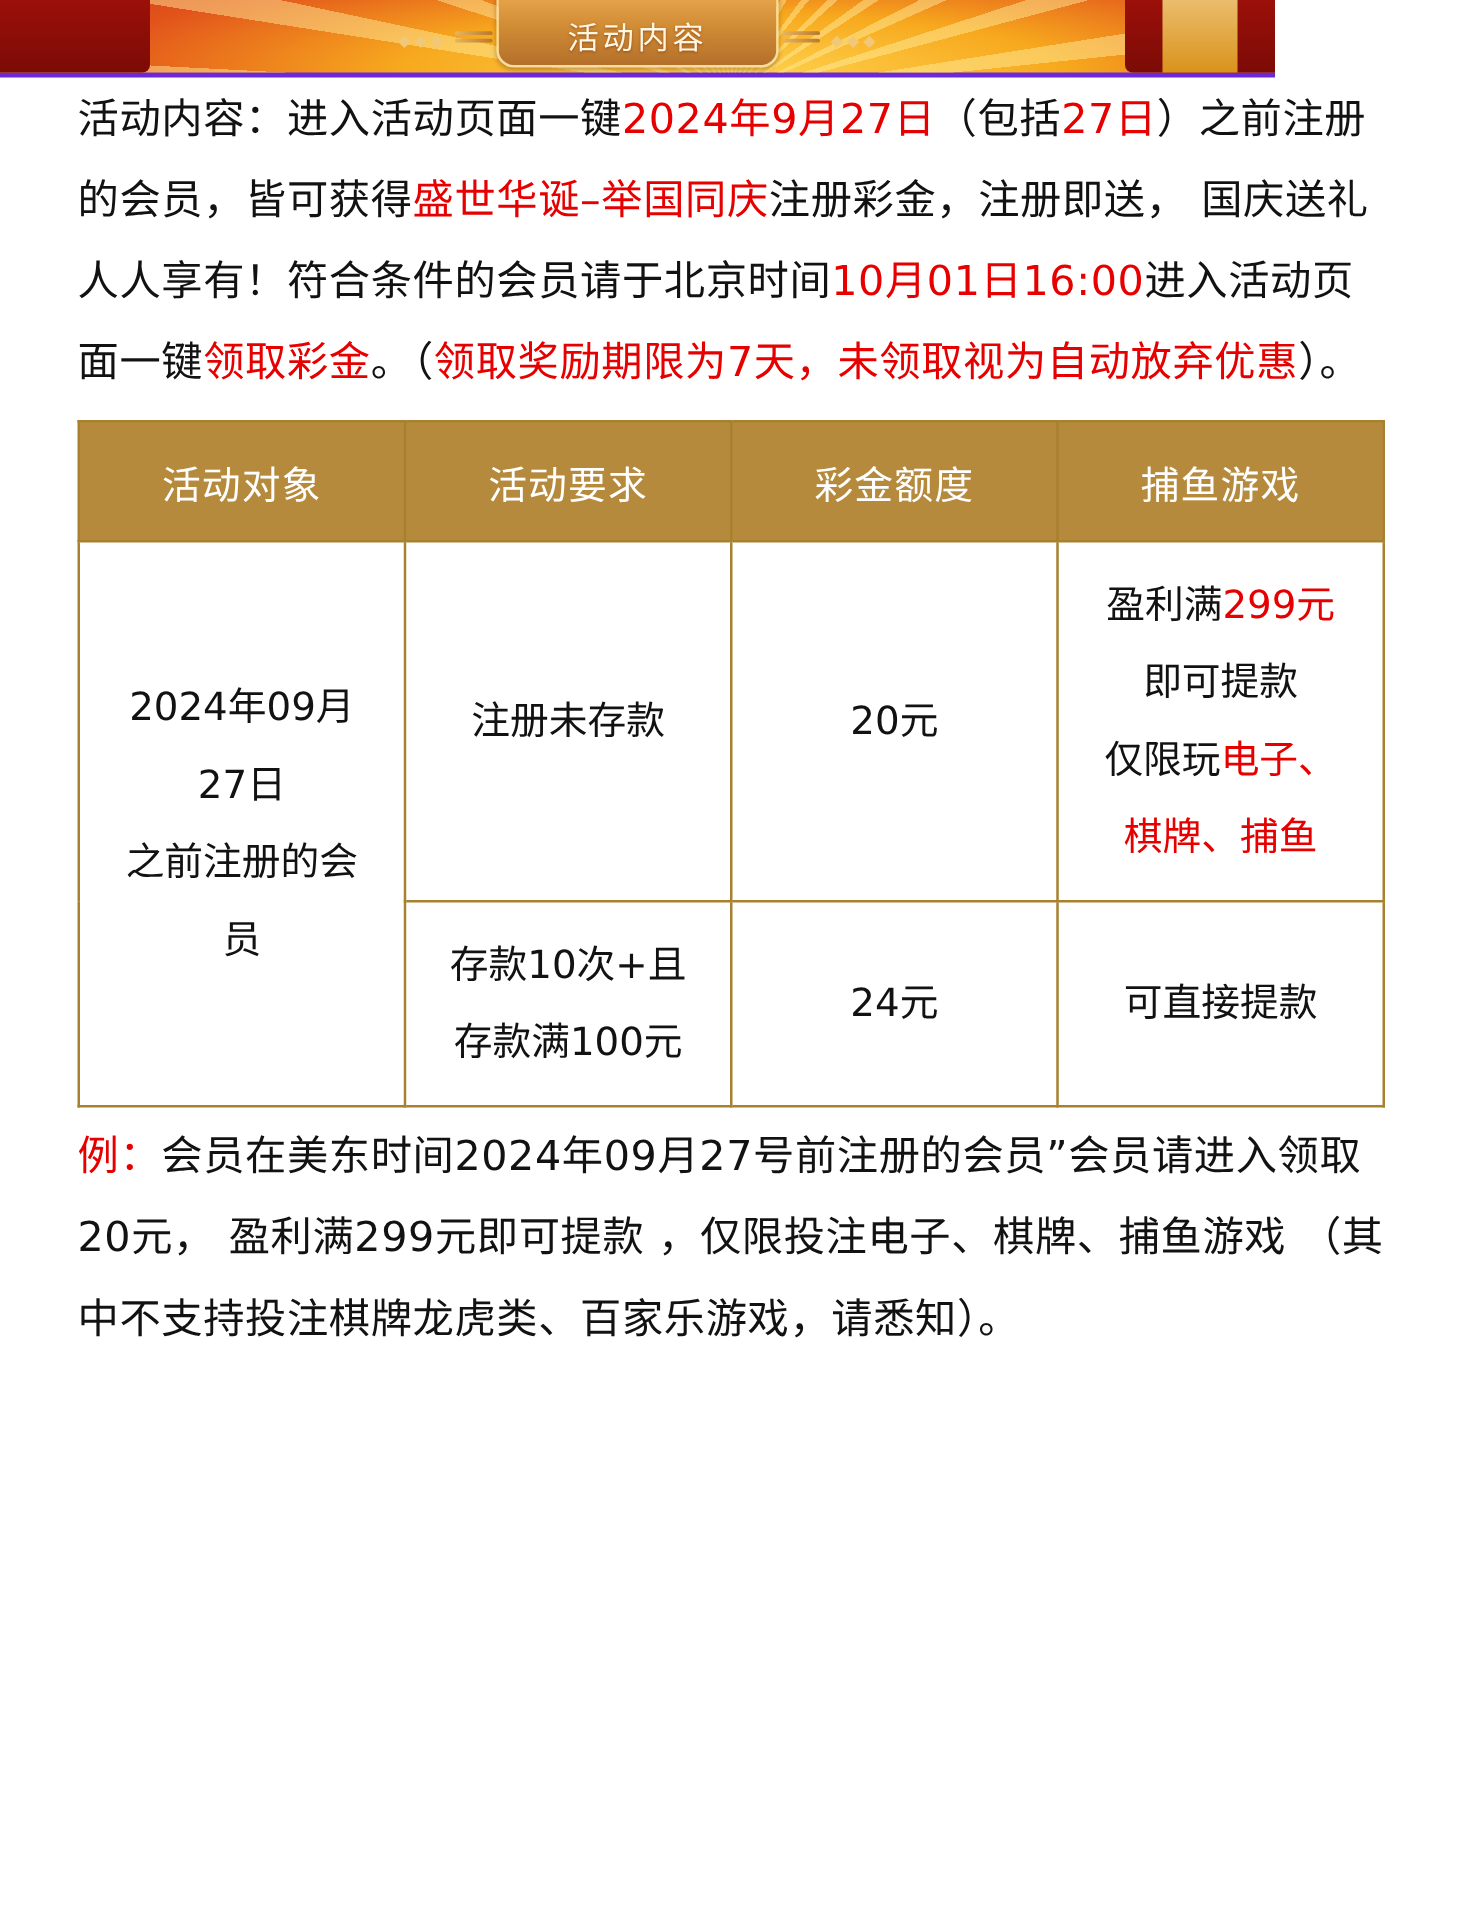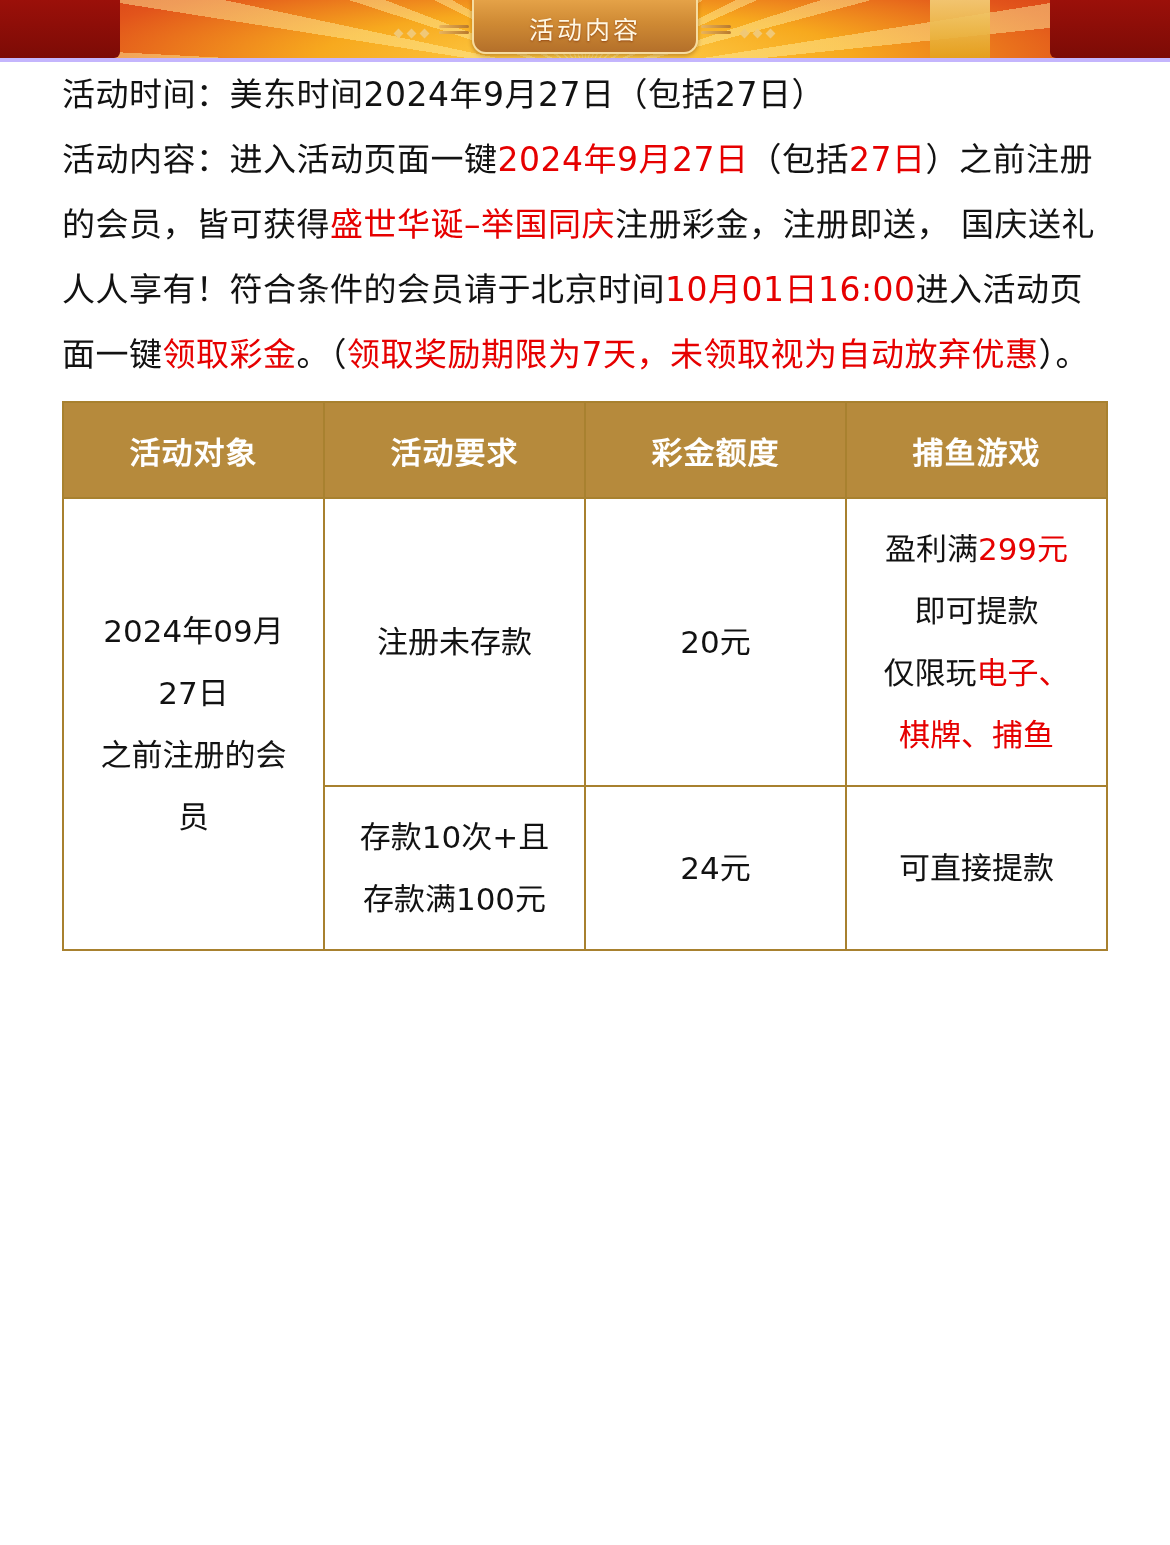--- a/index.html
+++ b/index.html
@@ -12,24 +12,24 @@
     height: 1545px;
     position: relative;
     font-family: "DejaVu Sans", "Liberation Sans", sans-serif;
     color: #1a1a1a;
     overflow: hidden;
   }
 
   
   .banner {
     position: relative;
-    width: 1170px;
+    width: 1020px;
     height: 62px;
     overflow: hidden;
-    background: #c4b5fd;
+    background: #6d28d9;
   }
   .banner-bg {
     position: absolute;
     left: 0; top: -46px;
     width: 1170px;
     height: 104px;
     background:
       radial-gradient(ellipse at 50% 100%, #ffd24d 0%, #f7a91e 32%, #e2541b 62%, #c01f10 100%);
   }
   .banner-rays {
@@ -131,21 +131,21 @@
   .tbl-wrap { margin-top: 14px; }
   table.promo {
     border-collapse: collapse;
     width: 1046px;
     table-layout: fixed;
     border: 2px solid #a8812f;
   }
   table.promo th {
     background: #b68a3c;
     color: #ffffff;
-    font-weight: bold;
+    font-weight: normal;
     font-size: 31px;
     height: 92px;
     border: 2px solid #a8812f;
     text-align: center;
     letter-spacing: 1px;
   }
   table.promo td {
     border: 2px solid #a8812f;
     text-align: center;
     font-size: 31px;
@@ -196,23 +196,20 @@
   <div class="dots right">
       <i></i>
       <i></i>
       <i></i>
     </div>
 </div>
 
 <div class="content">
 
 
-  <div class="para">
-    <span>活动时间：</span><span>美东时间2024年9月27日（包括27日）</span>
-  </div>
 
   <div class="para">
     <span>活动内容：</span><span>进入活动页面一键</span><span class="red">2024年9月27日</span><span>（包括</span><span class="red">27日</span><span>）之前注册的会员，皆可获得</span><span class="red">盛世华诞–举国同庆</span><span>注册彩金，注册即送， 国庆送礼人人享有！符合条件的会员请于北京时间</span><span class="red">10月01日16:00</span><span>进入活动页面一键</span><span class="red">领取彩金</span><span>。（</span><span class="red">领取奖励期限为7天，未领取视为自动放弃优惠</span><span>）。</span>
   </div>
 
   <div class="tbl-wrap">
     <table class="promo">
       <thead>
         <tr>
           <th>活动对象</th>
@@ -243,14 +240,17 @@
             <div>存款10次+且</div>
             <div>存款满100元</div>
           </td>
           <td class="c3">24元</td>
           <td class="c4">可直接提款</td>
         </tr>
       </tbody>
     </table>
   </div>
 
+  <div class="para note">
+    <span class="red">例：</span><span>会员在美东时间2024年09月27号前注册的会员”会员请进入领取20元， 盈利满299元即可提款 ，仅限投注电子、棋牌、捕鱼游戏 （其中不支持投注棋牌龙虎类、百家乐游戏，请悉知）。</span>
+  </div>
 
 </div>
 
 </body></html>

